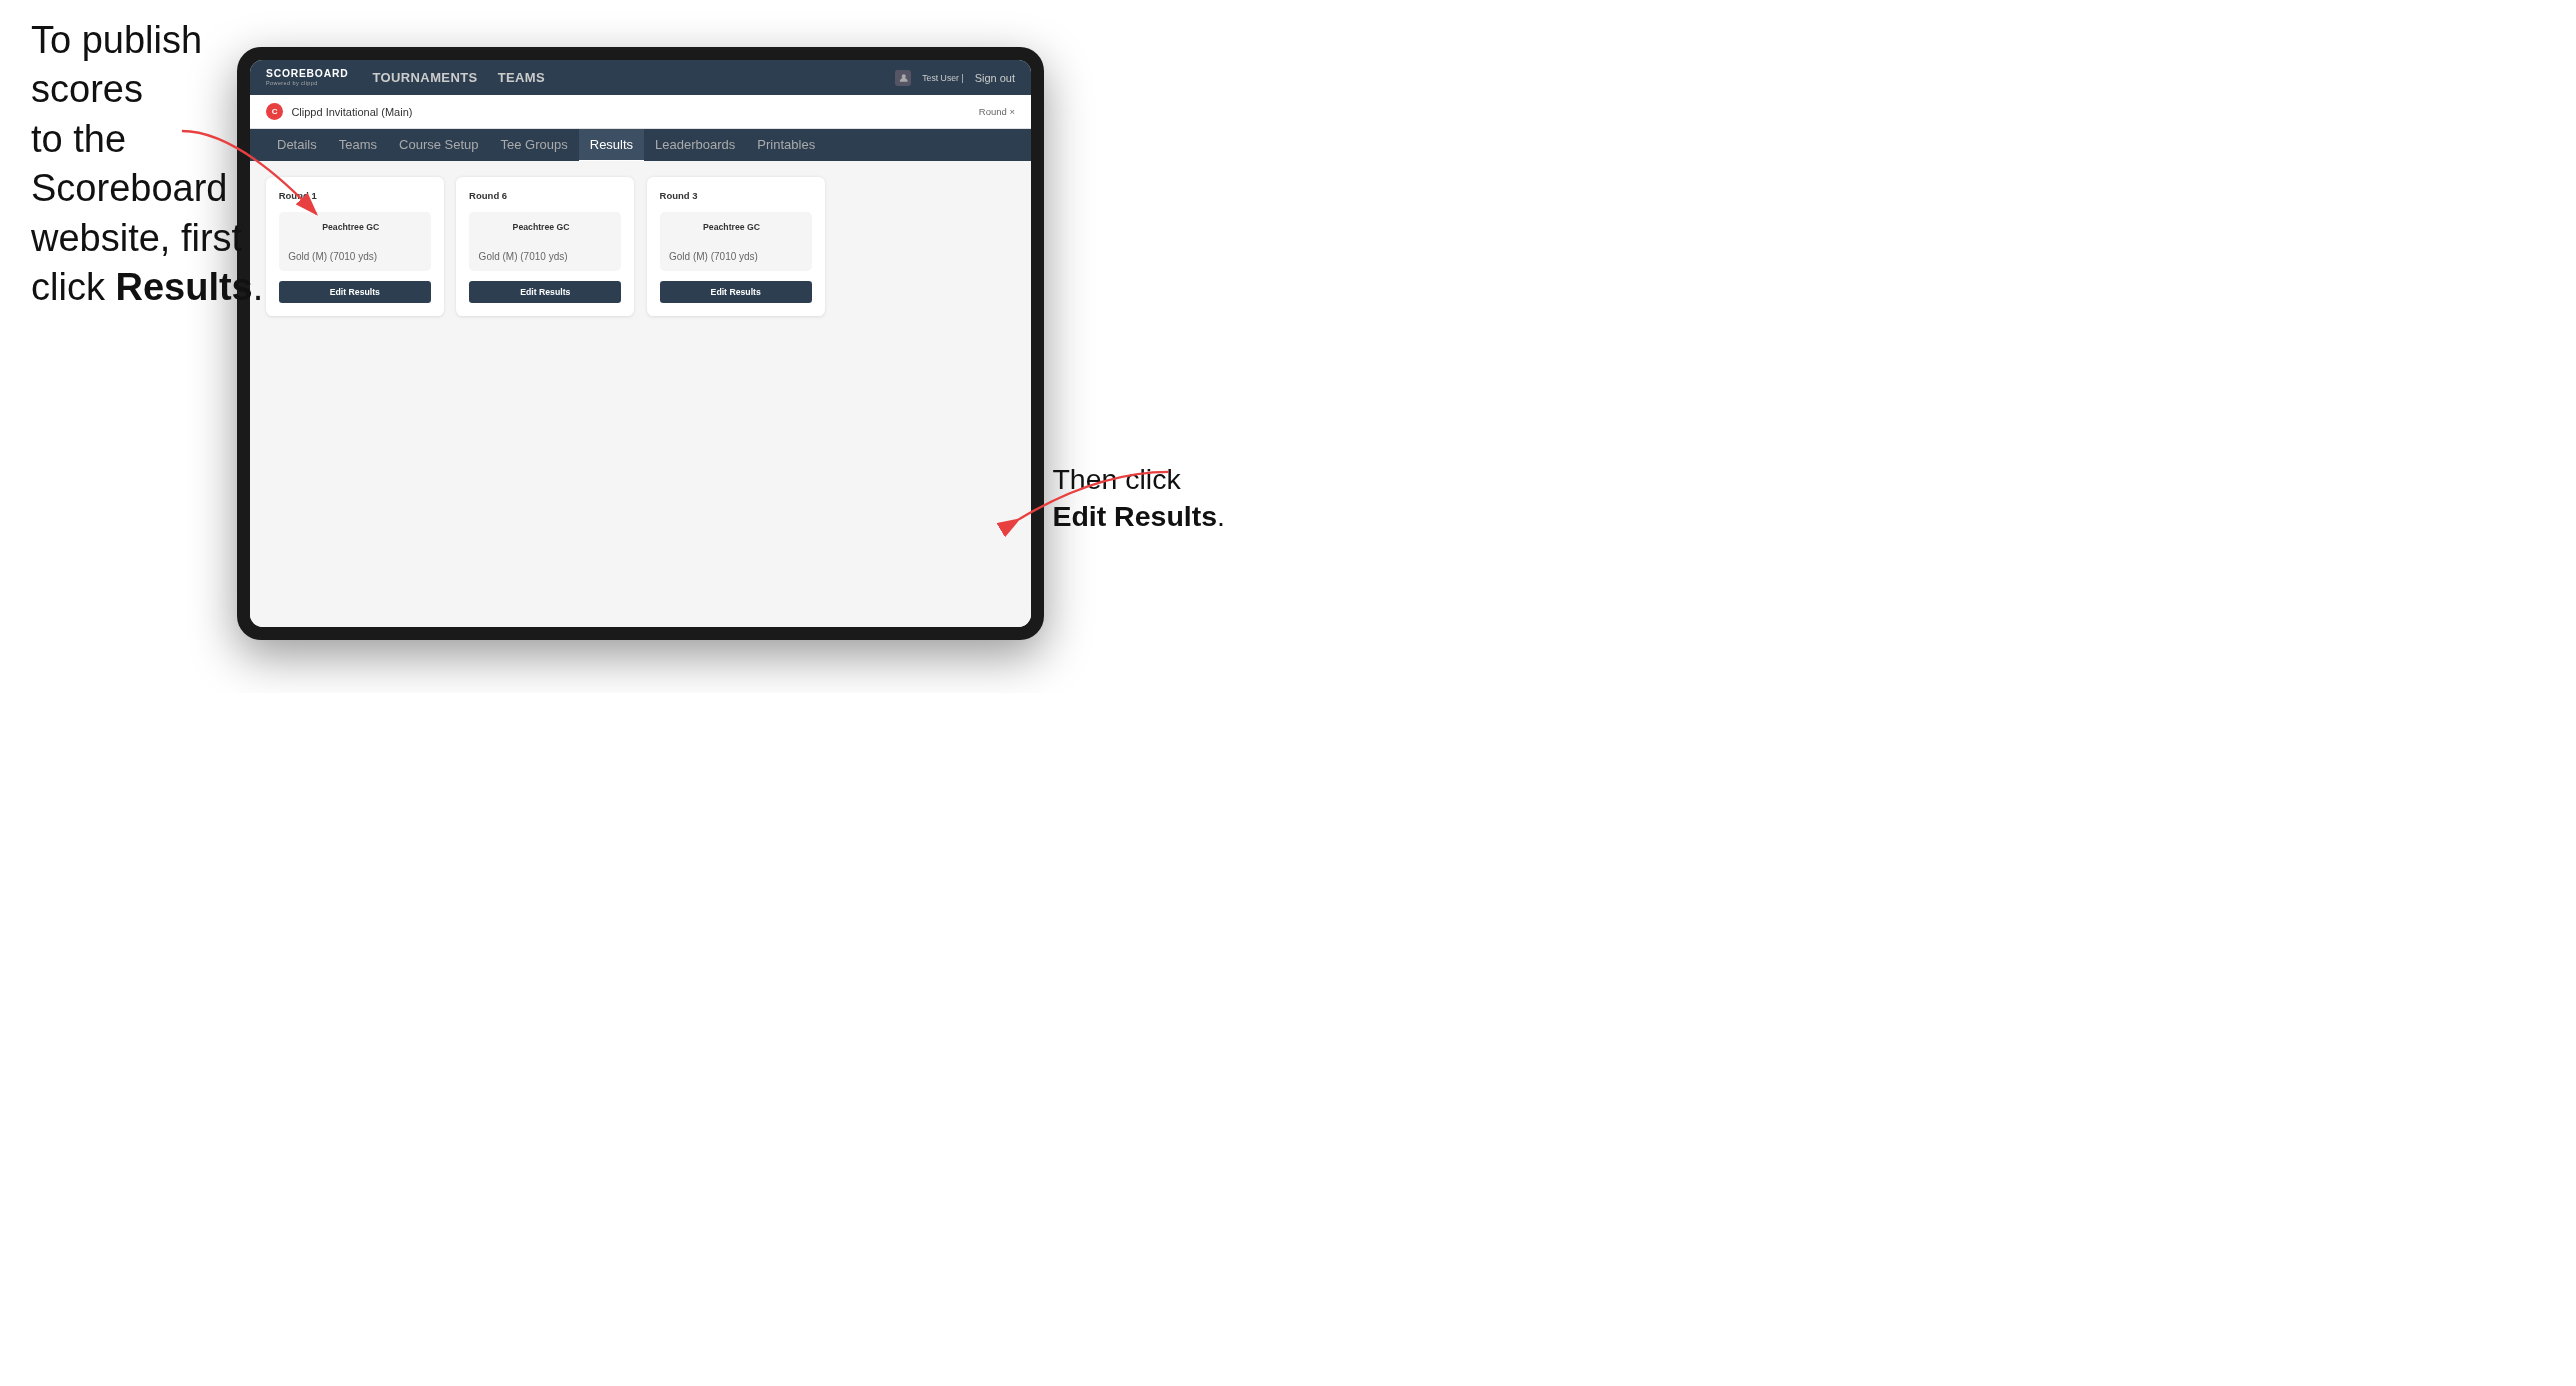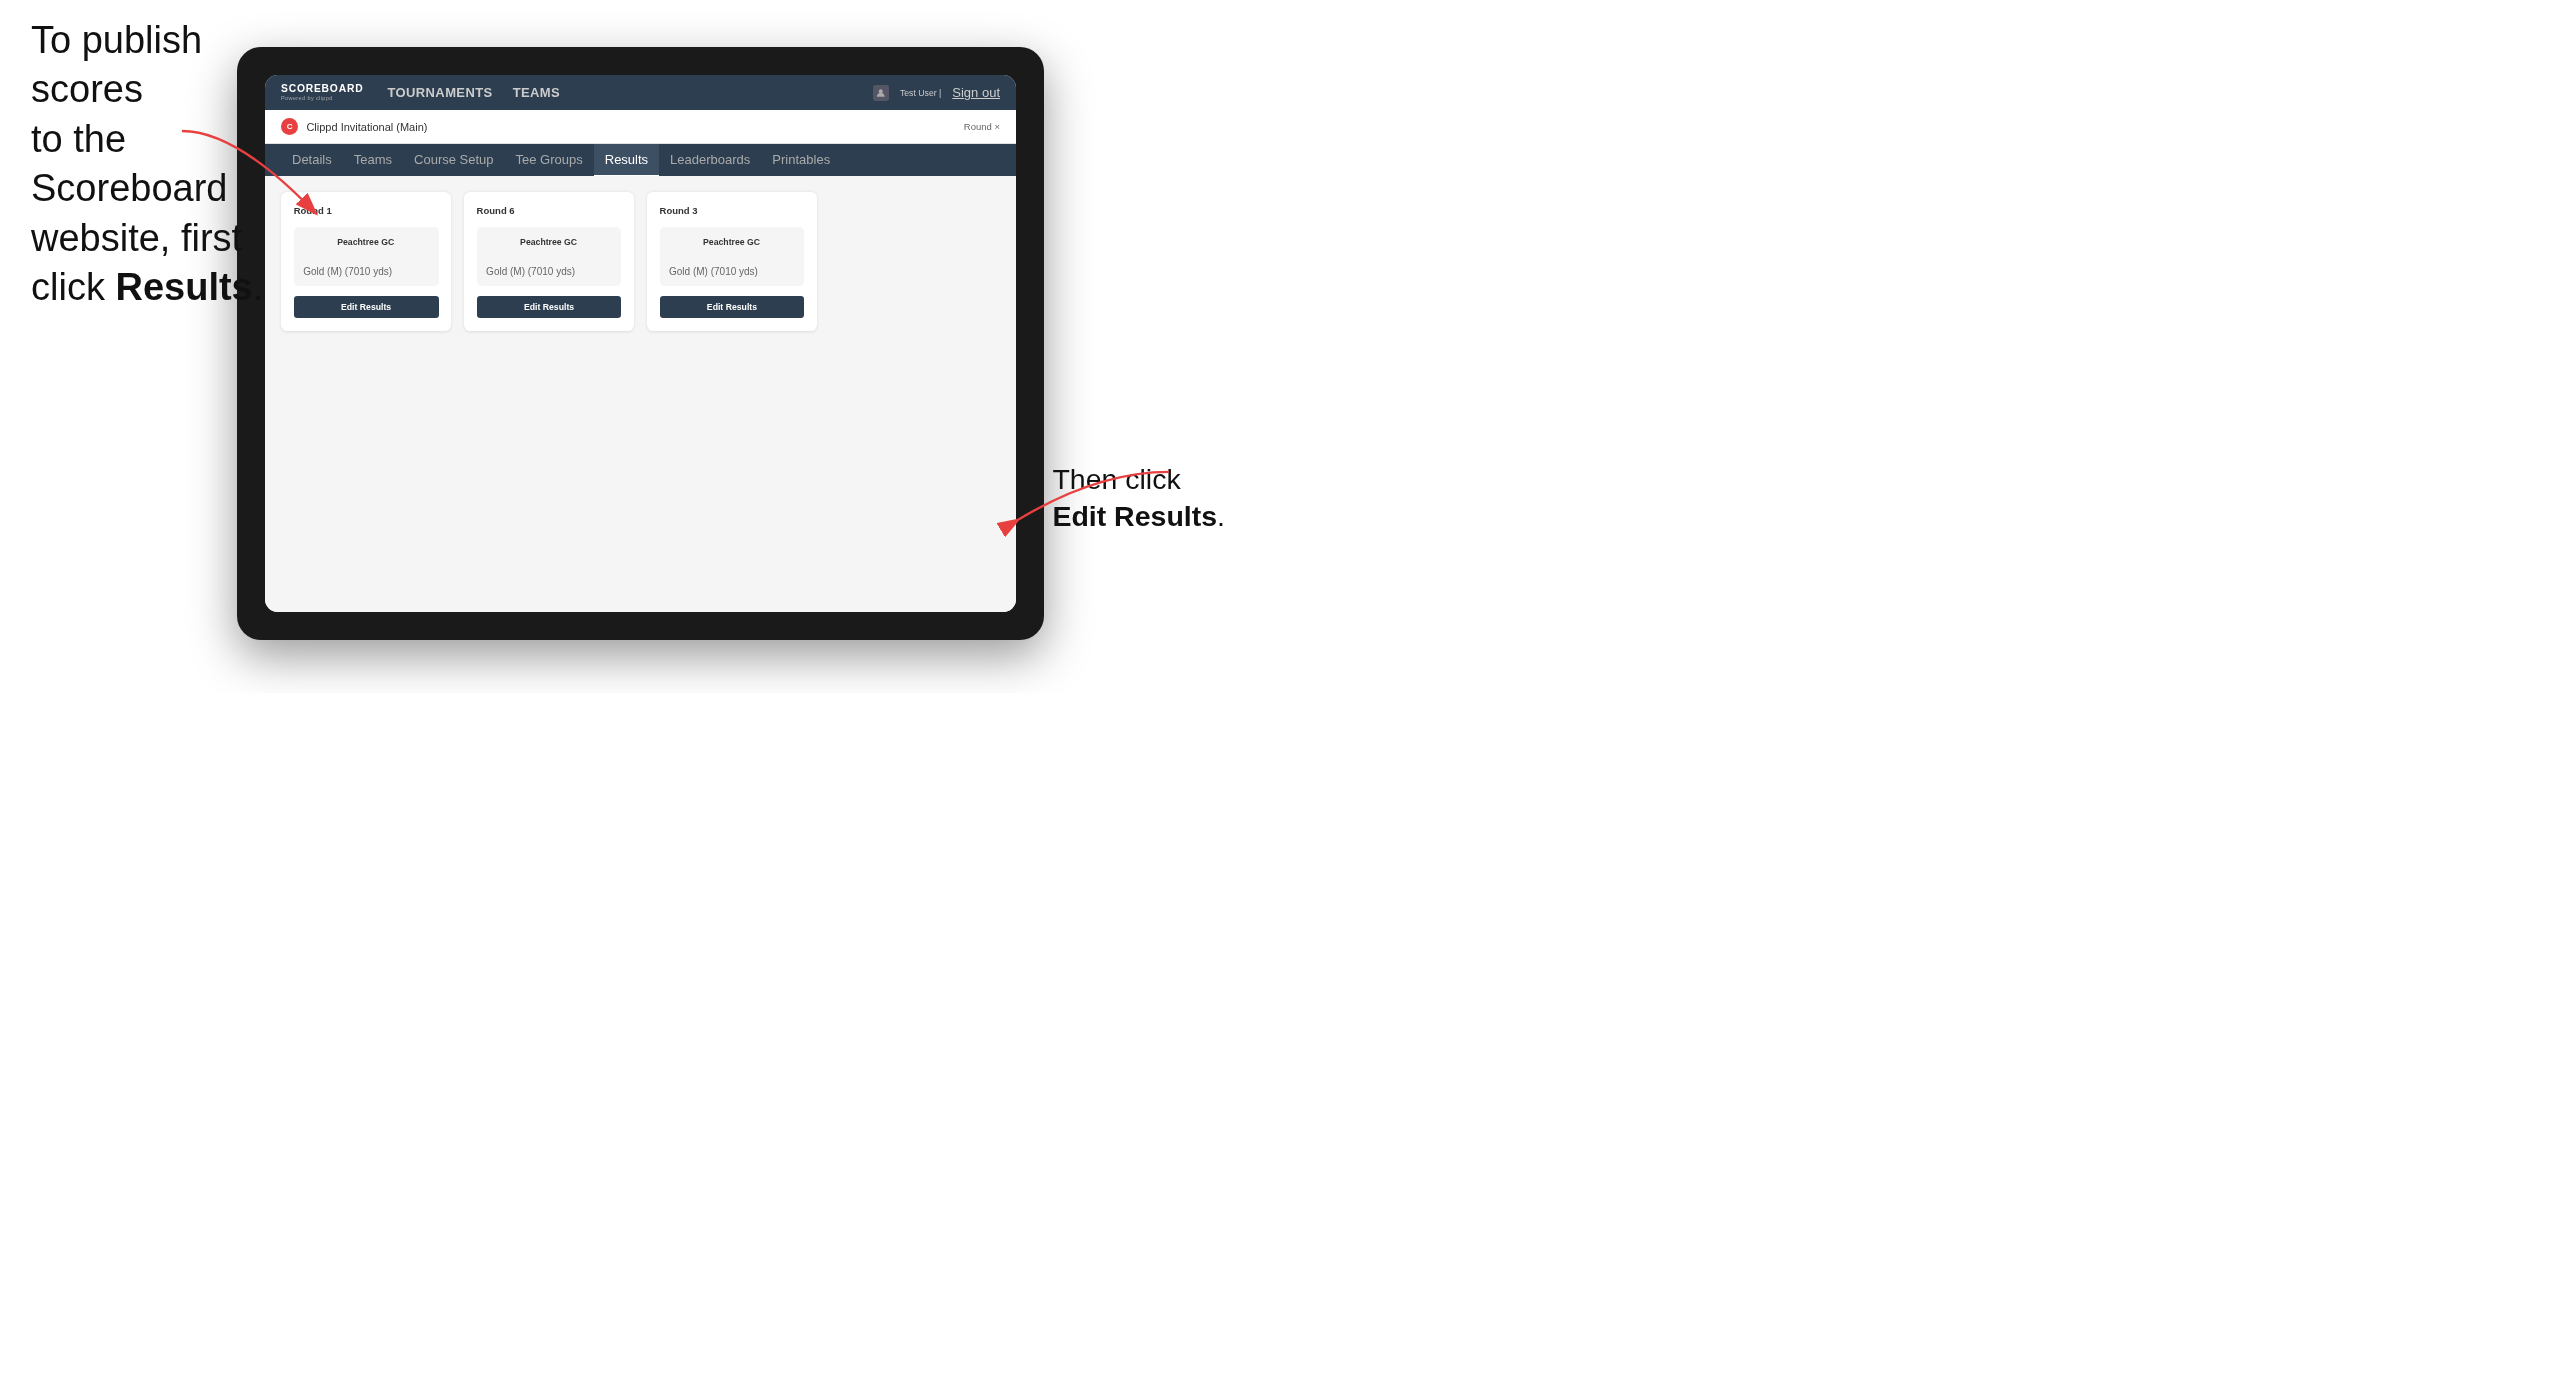--- a/index.html
+++ b/index.html
@@ -45,21 +45,21 @@
 
     
     .tablet {
       position: absolute;
       top: 47px;
       left: 237px;
       width: 807px;
       height: 593px;
       background: #1a1a1a;
       border-radius: 24px;
-      padding: 28px;
+      padding: 13px;
       box-shadow: 0 16px 47px rgba(0,0,0,0.4);
     }
 
     .tablet-screen {
       width: 100%;
       height: 100%;
       background: #f0f0f0;
       border-radius: 12.7px;
       overflow: hidden;
       display: flex;
@@ -303,21 +303,21 @@
         <a class="nav-link">TEAMS</a>
       </div>
       <div class="nav-right">
         <div class="user-avatar">
           <svg width="9.5" height="9.5" viewBox="0 0 12 12">
               <circle cx="6" cy="4" r="2.5" fill="#aaa"></circle>
               <path d="M1 11c0-2.8 2.2-5 5-5s5 2.2 5 5" fill="#aaa"></path>
             </svg>
         </div>
         <span>Test User |</span>
-        <a style="color:#ccc;font-size:13px;cursor:pointer;text-decoration:underline;">Sign out</a>
+        <a style="color:#ccc;font-size:11px;cursor:pointer;">Sign out</a>
       </div>
     </div>
 
     <div class="tournament-header">
       <div class="tournament-icon">
         <span>C</span>
       </div>
       <span class="tournament-name">Clippd Invitational (Main)</span>
       <span class="cancel-btn">Round ×</span>
     </div>

